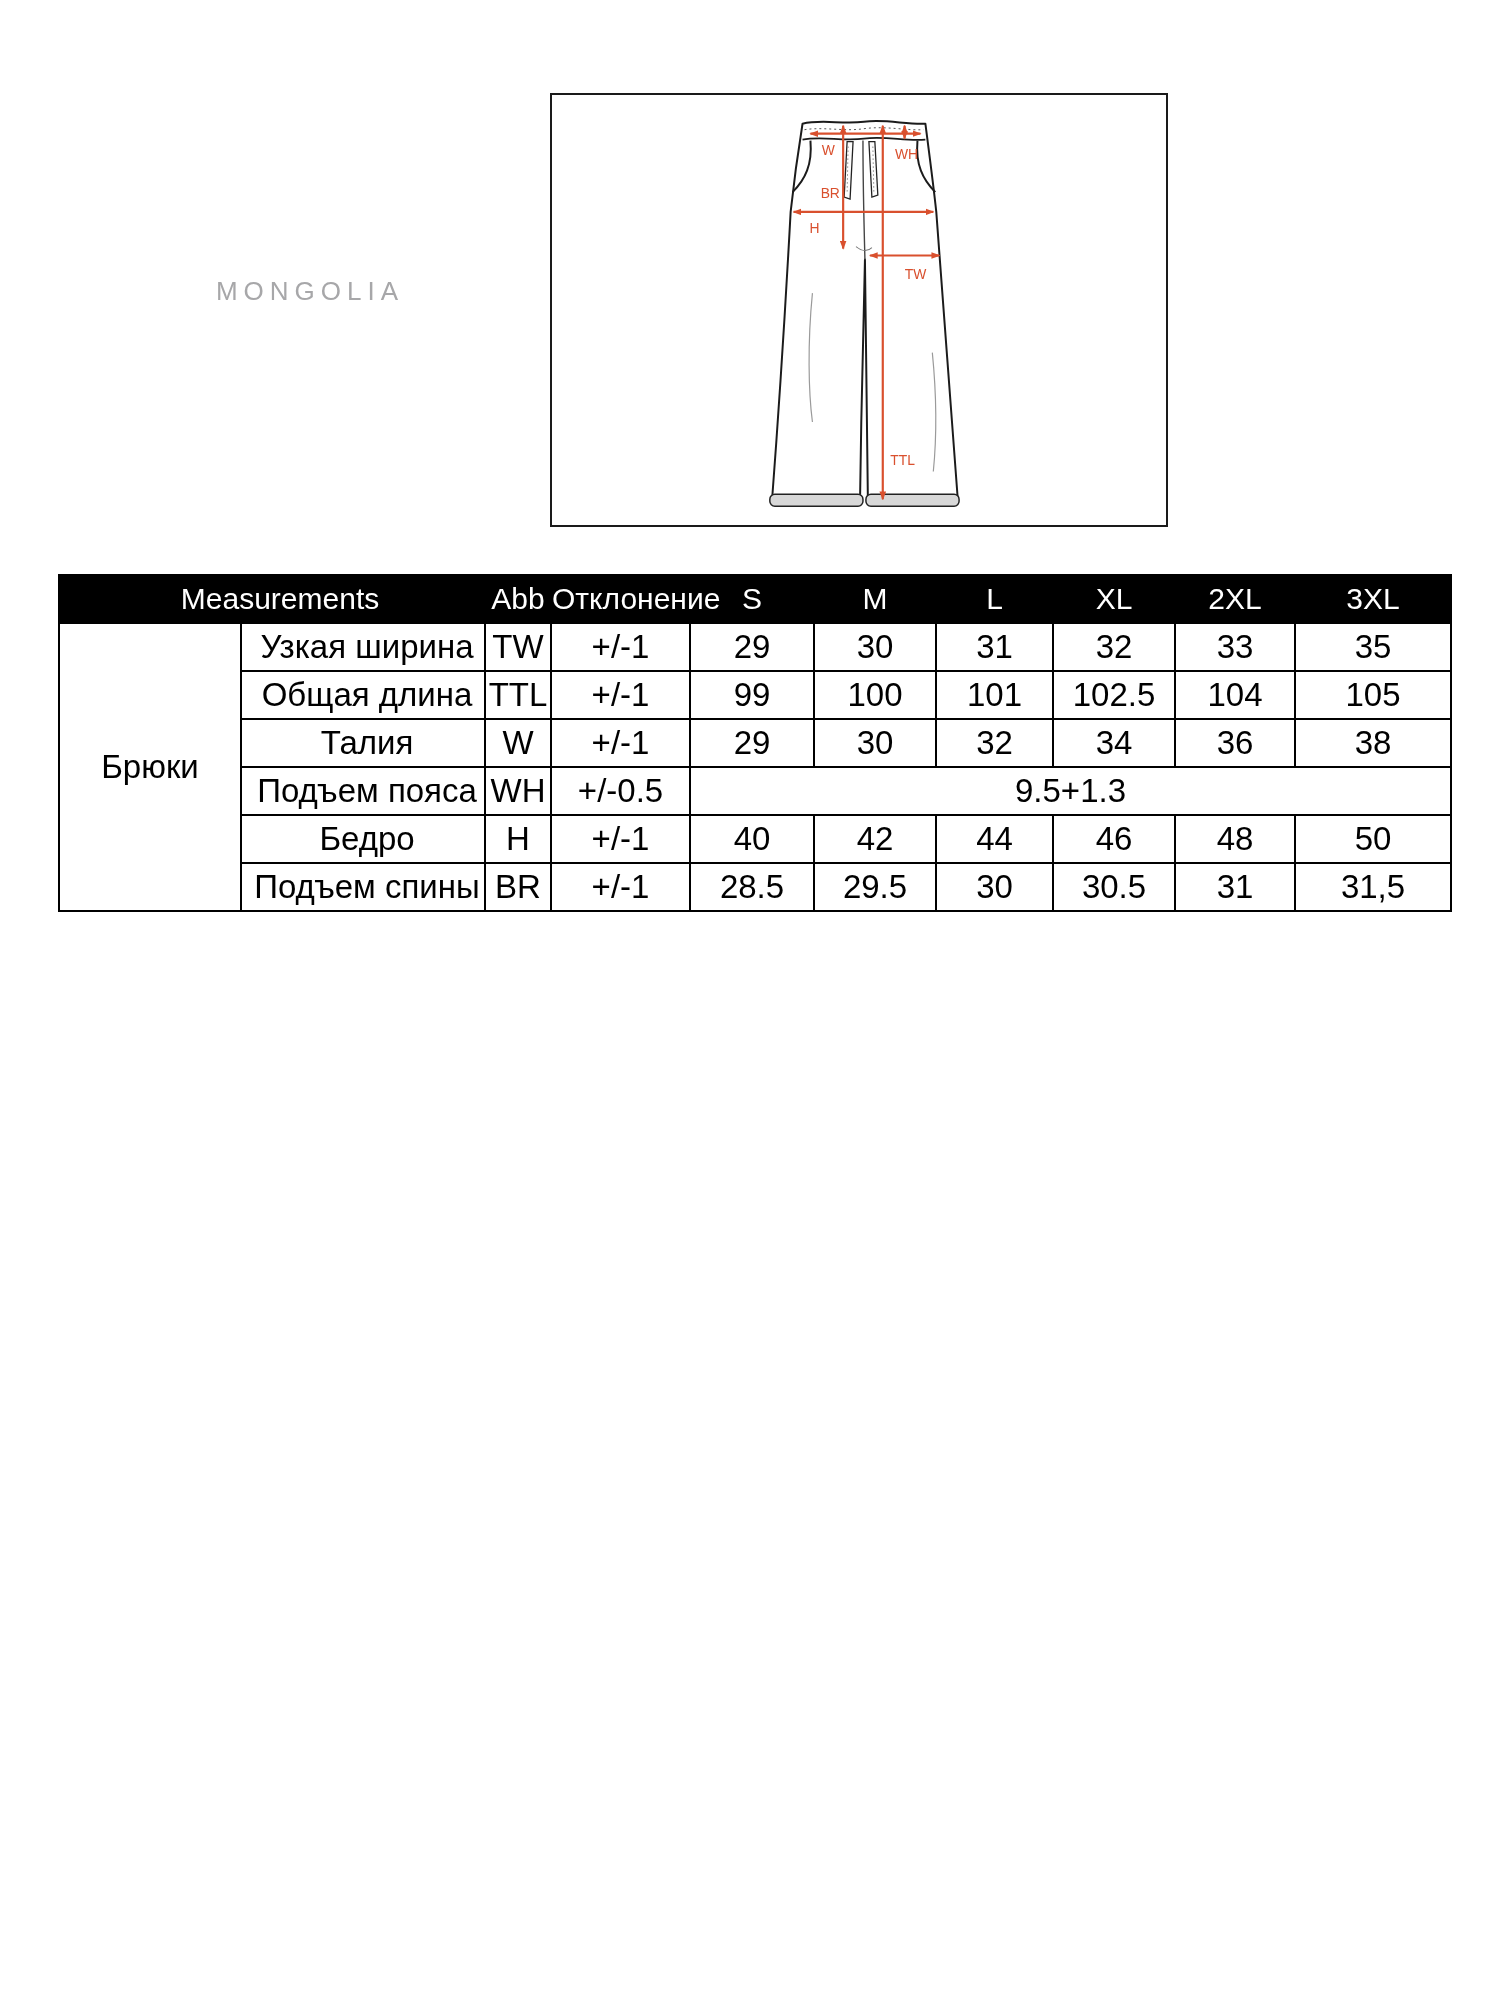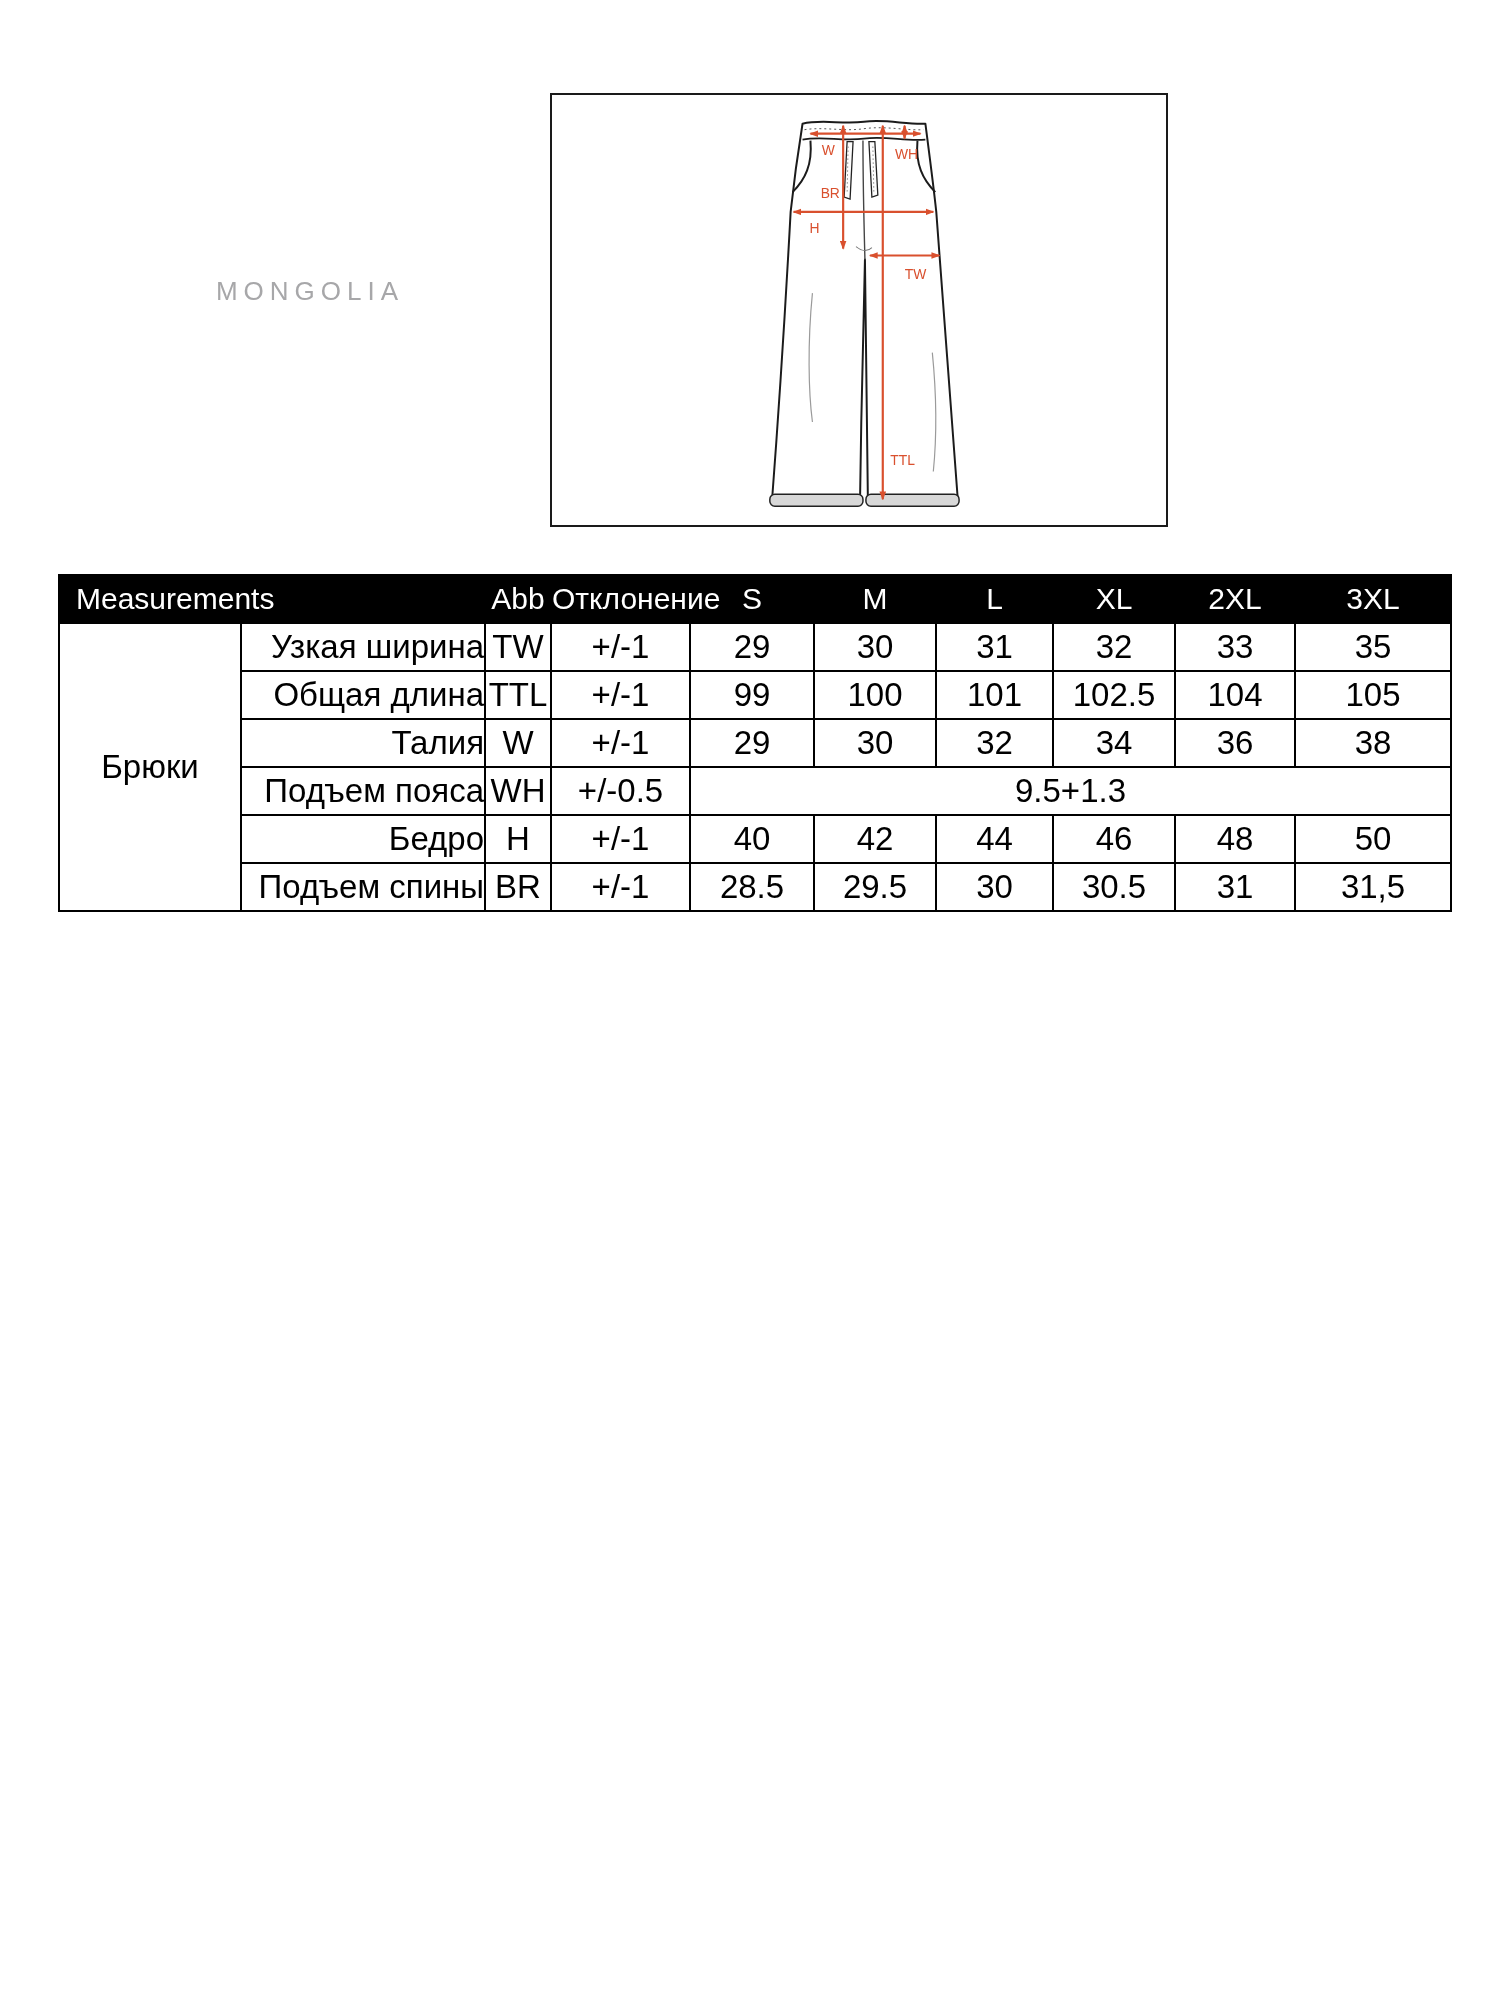--- a/index.html
+++ b/index.html
@@ -34,26 +34,26 @@
   table.size-table {
     position:absolute; left:58px; top:574px; width:1392px;
     border-collapse:collapse; table-layout:fixed;
     font-family:"Liberation Sans", sans-serif;
   }
   table.size-table th, table.size-table td { border:2px solid #000; }
   table.size-table thead th {
     background:#000; color:#fff; font-weight:400; font-size:30px;
     height:48px; text-align:center; border-color:#000;
   }
-  table.size-table thead th.first { text-align:left; padding-left:16px; }
+  table.size-table thead th.first { text-align:center; padding-left:16px; }
   table.size-table td {
     height:48px; font-size:33px; color:#000; text-align:center;
     background:#fff; vertical-align:middle;
   }
-  table.size-table td.name { text-align:right; padding-left:8px; }
+  table.size-table td.name { text-align:center; padding-left:8px; }
   table.size-table td.cat  { text-align:center; }
 </style>
 </head>
 <body>
 
 <div class="page">
 
   <div class="logo">
     <div class="subtitle">MONGOLIA</div>
   </div>

